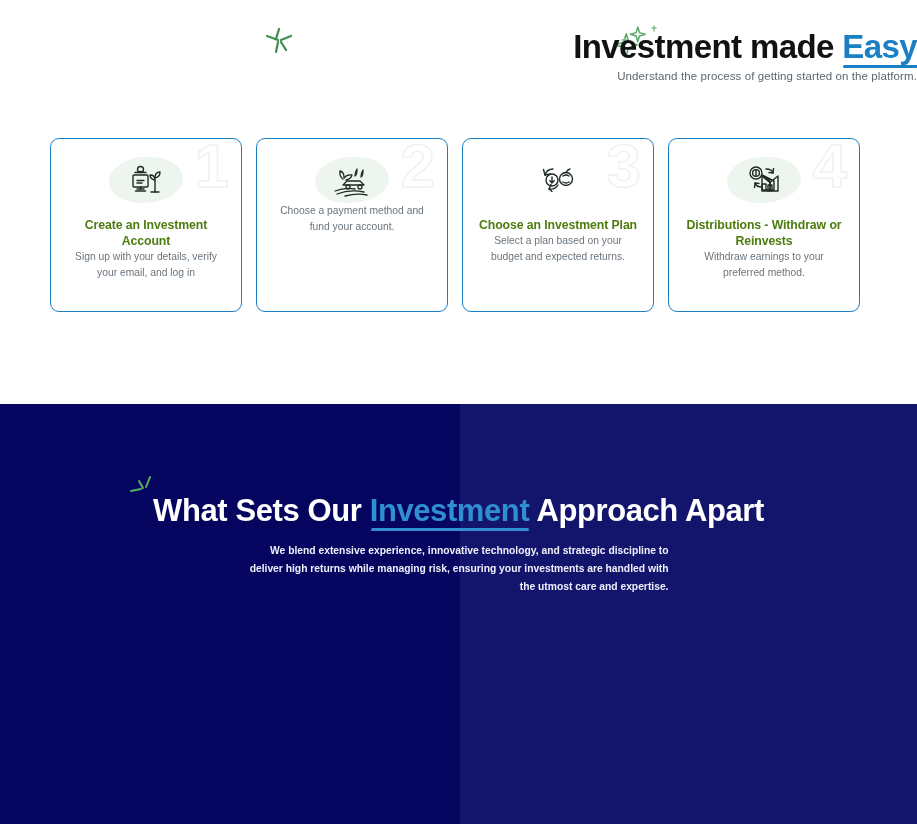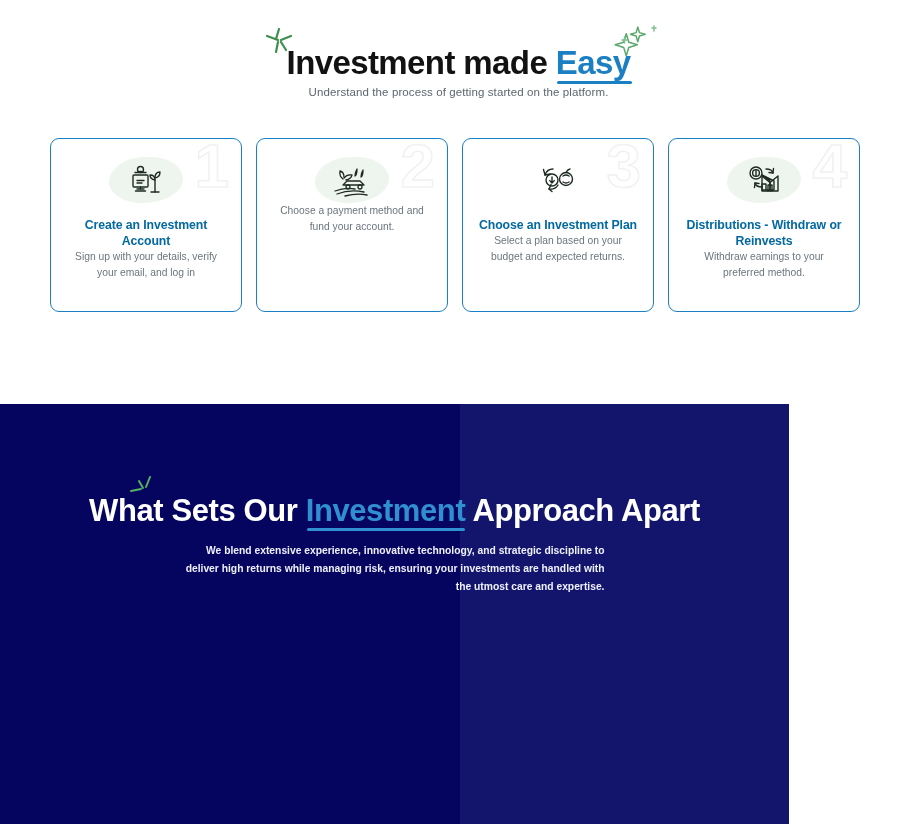--- a/index.html
+++ b/index.html
@@ -14,22 +14,22 @@
   .light-section {
     position:relative;
     width:917px;
     height:404px;
     background:#ffffff;
   }
 
   .headline-wrap {
     position:relative;
     width:100%;
-    padding-top:44px;
-    text-align:center;
+    padding-top:28px;
+    text-align:right;
   }
   .headline {
     position:relative;
     display:inline-block;
     font-size:33px;
     font-weight:700;
     letter-spacing:-0.6px;
     color:#121212;
     line-height:1.15;
   }
@@ -106,35 +106,35 @@
   }
   .card-icon-blob svg {
     position:absolute;
     left:50%; top:50%;
     transform:translate(-50%,-50%);
   }
   .card-title {
     margin-top:14px;
     font-size:12.3px;
     font-weight:700;
-    color:#0369a1;
+    color:#4d7c0f;
     line-height:1.32;
     letter-spacing:-0.1px;
   }
   .card-desc {
     font-size:10.3px;
     color:#6b757e;
     line-height:1.55;
     padding:0 6px;
   }
 
   
   .dark-section {
     position:relative;
-    width:789px;
+    width:917px;
     height:420px;
     background:#0d1170;
     overflow:hidden;
   }
   .dark-panel-left {
     position:absolute;
     left:0; top:0;
     width:460px; height:100%;
     background:#050560;
   }

